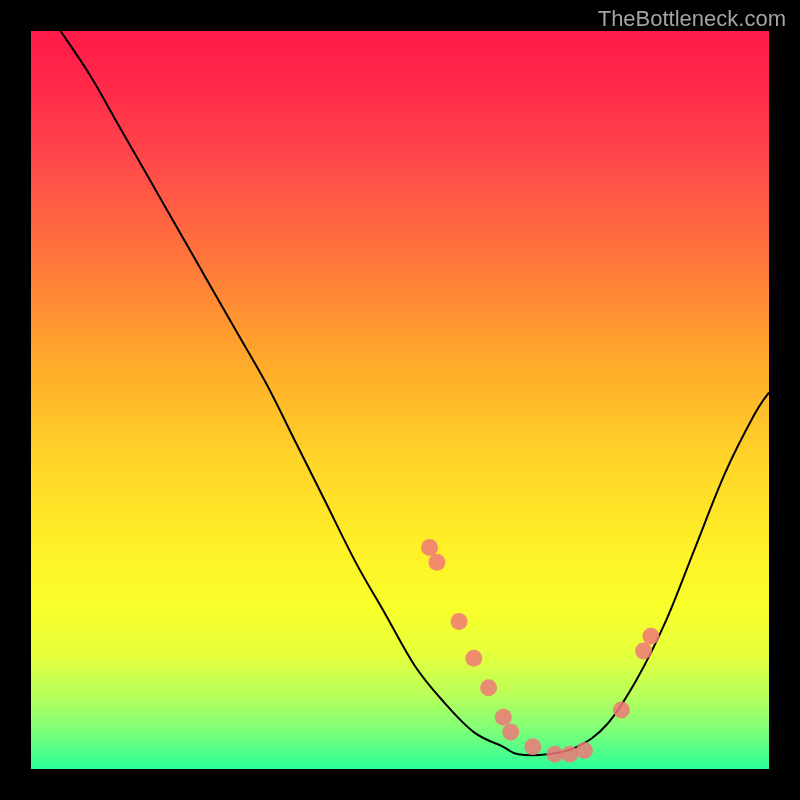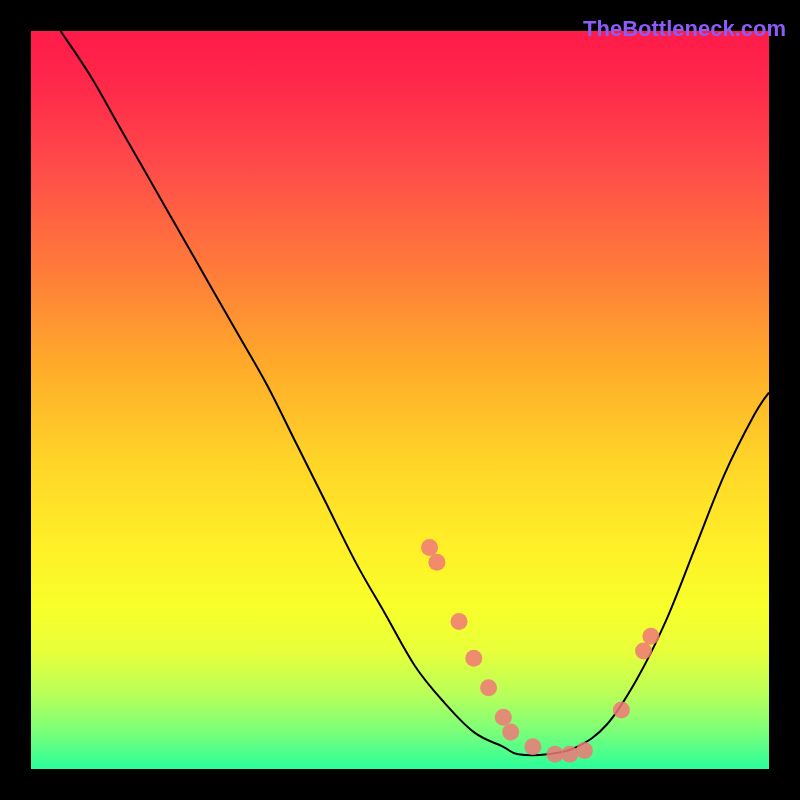--- a/index.html
+++ b/index.html
@@ -5,25 +5,25 @@
   * { margin: 0; padding: 0; box-sizing: border-box; }
   body {
     width: 800px;
     height: 800px;
     background: #000;
     position: relative;
     font-family: Arial, sans-serif;
   }
   .watermark {
     position: absolute;
-    top: 16px;
+    top: 6px;
     right: 14px;
-    color: #8b5cf6;
+    color: #a3a3a3;
     font-size: 22px;
-    font-weight: 700;
+    font-weight: 400;
     z-index: 10;
   }
   .plot-area {
     position: absolute;
     left: 31px;
     top: 31px;
     width: 738px;
     height: 738px;
     overflow: hidden;
   }

